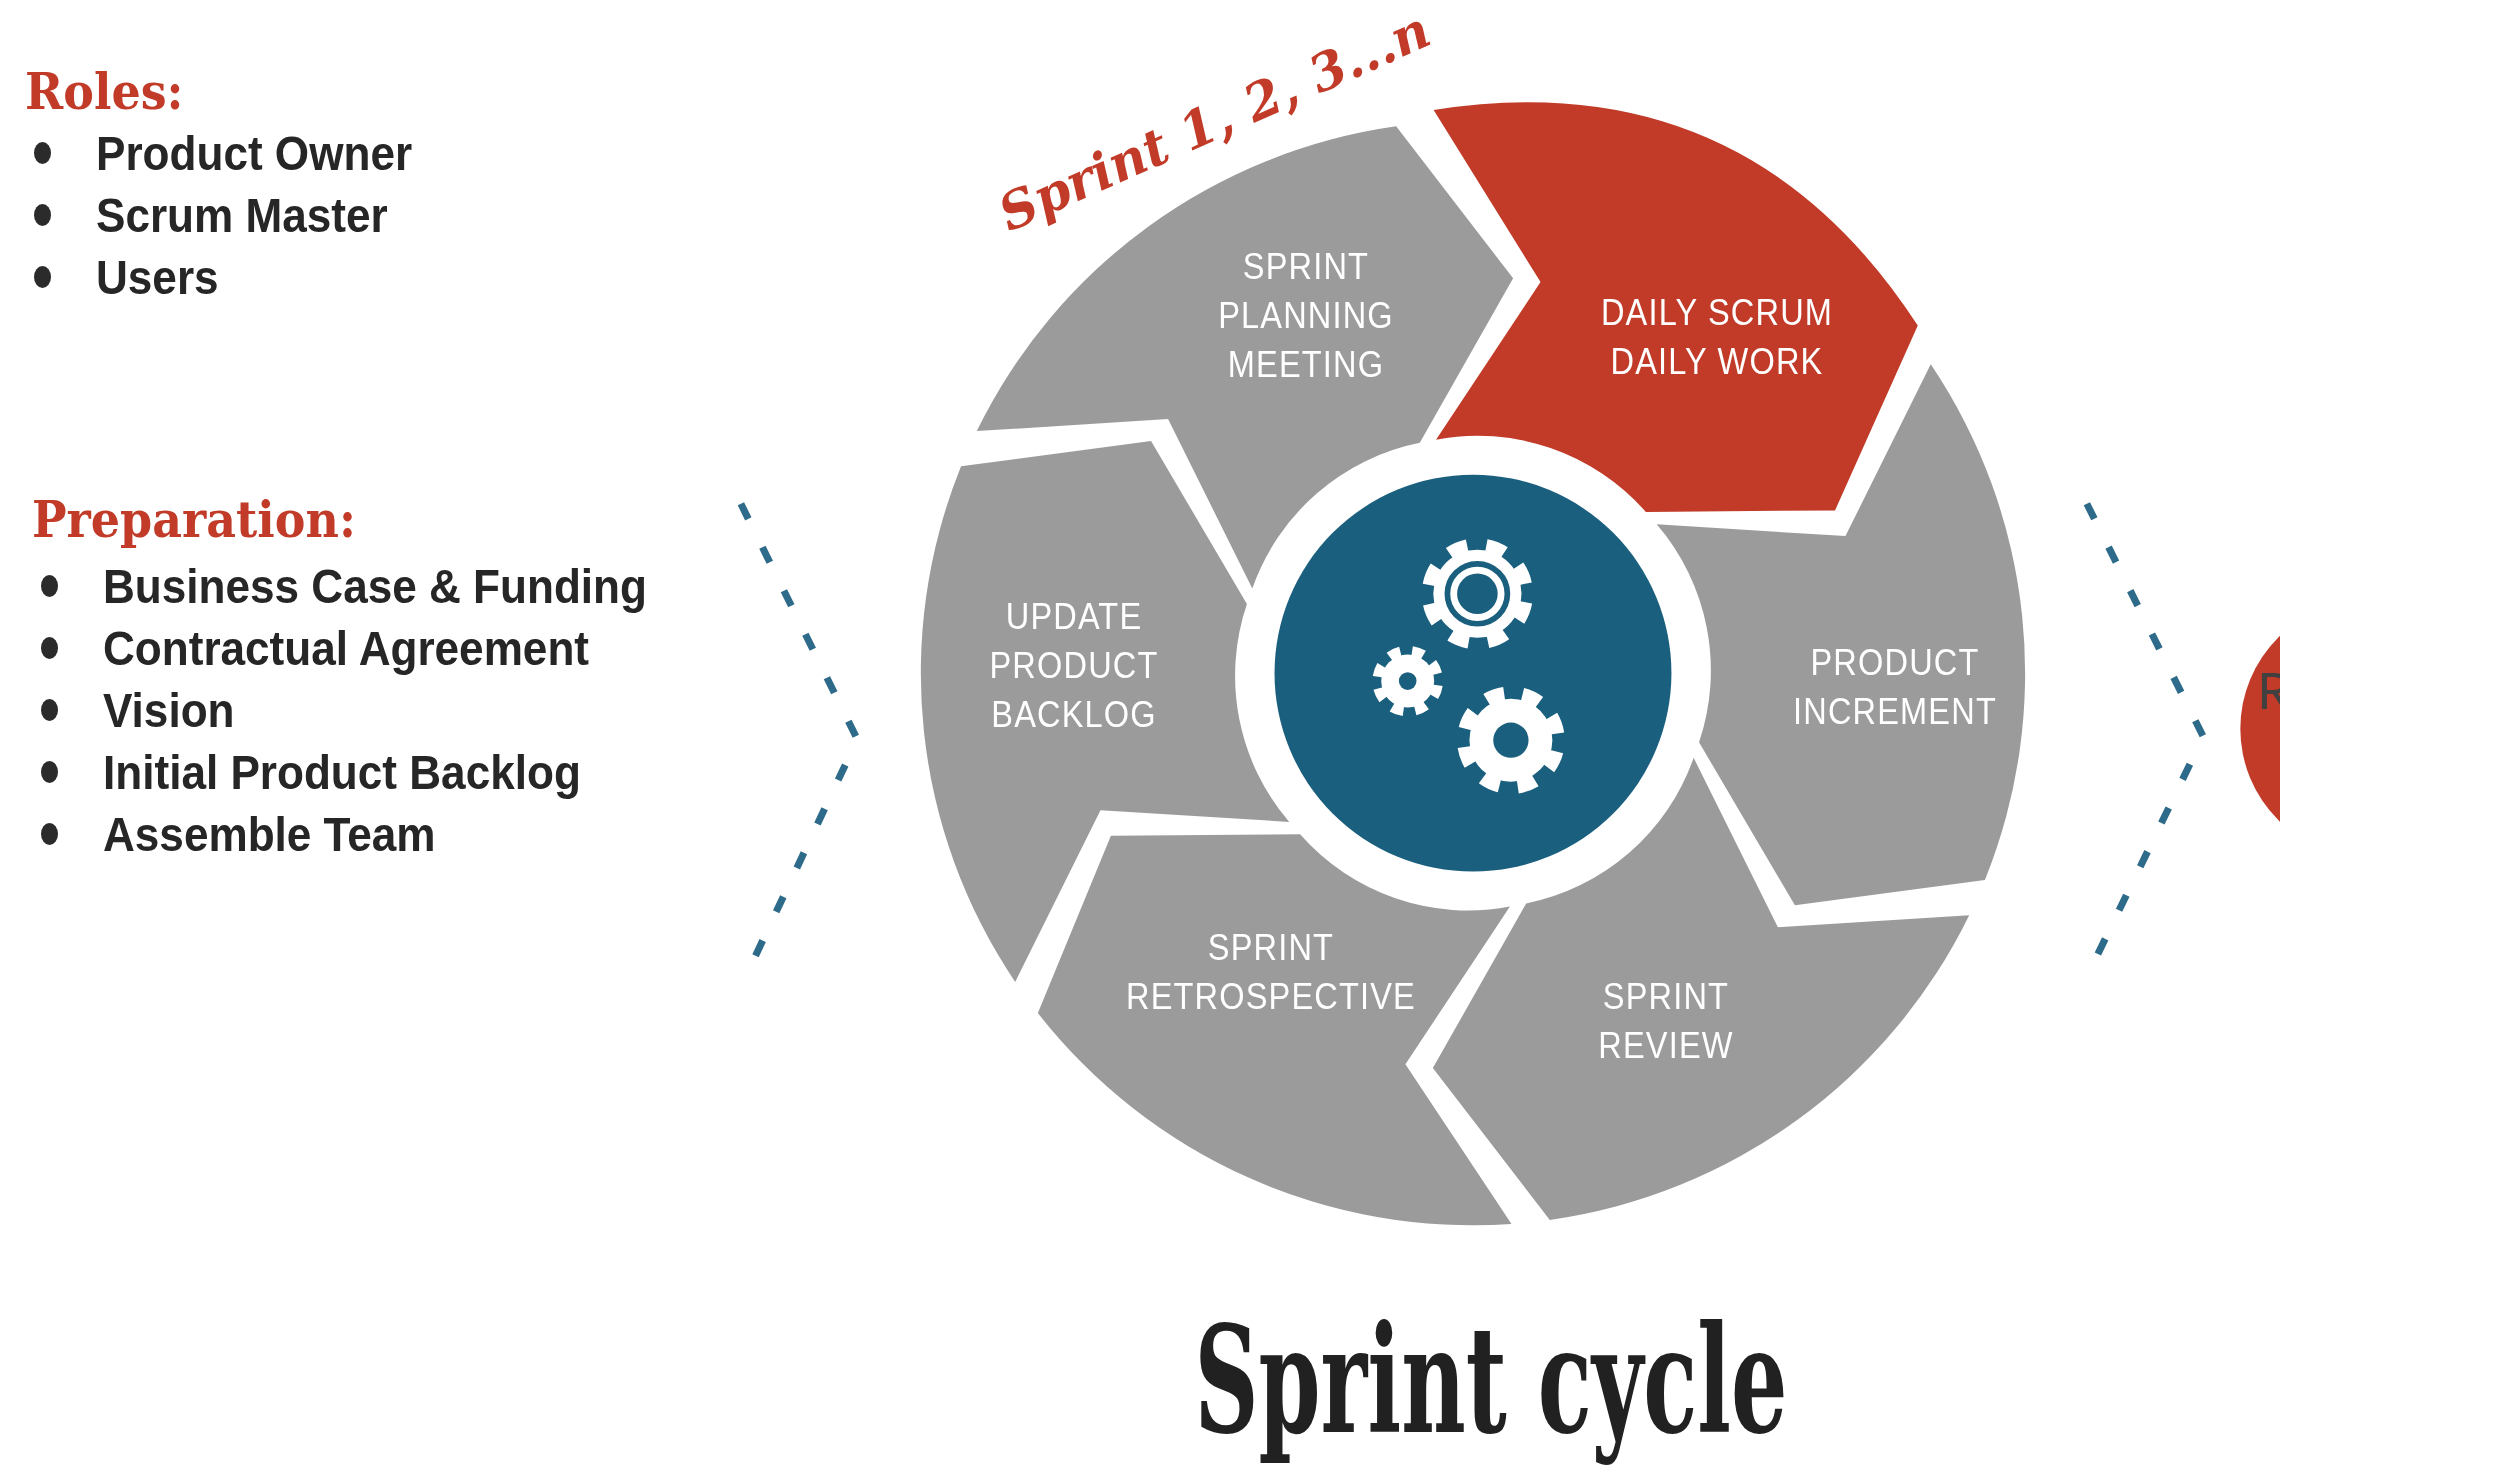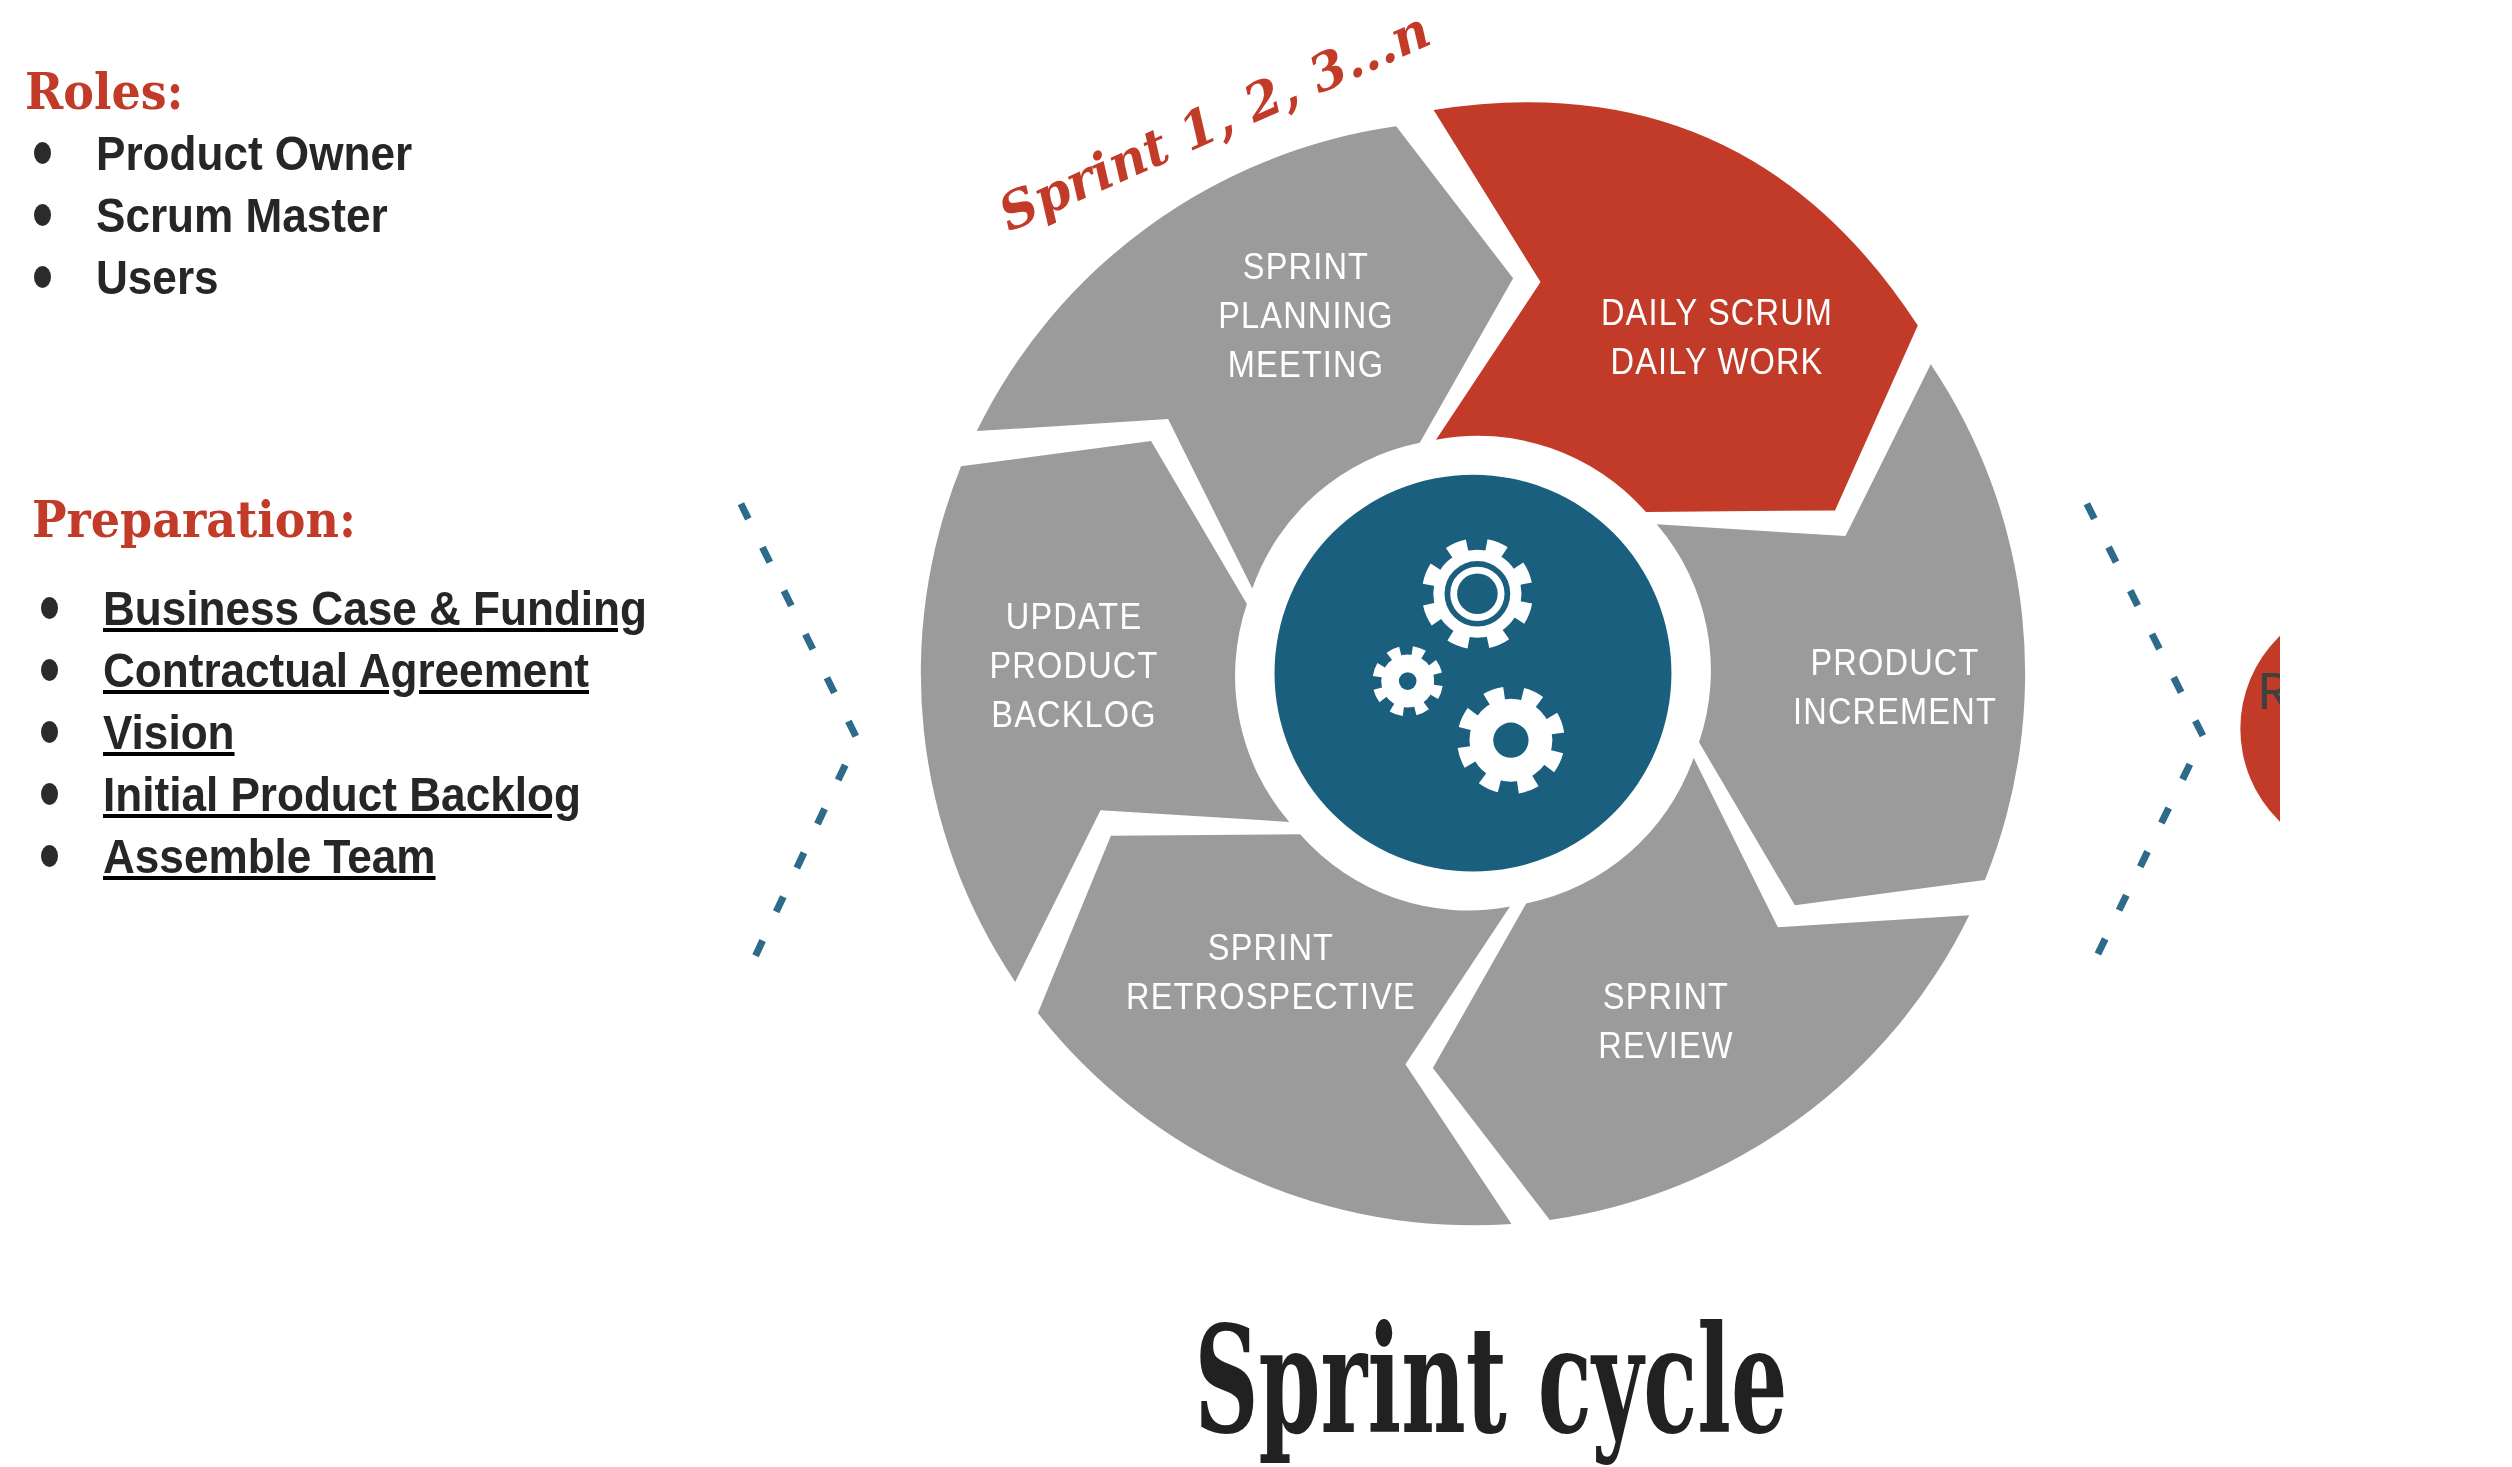--- a/index.html
+++ b/index.html
@@ -45,21 +45,21 @@
         </li>
       <li>
           <span class="bullet"></span>
           <span class="li-text">Users</span>
         </li>
     </ul>
   </div>
 
   <div class="list-block" style="left:32px;top:490px;">
     <div class="list-heading" style="color:#c13b28;">Preparation:</div>
-    <ul class="list" style="margin-top:28px;text-decoration:underline;">
+    <ul class="list" style="margin-top:6px;">
       <li>
           <span class="bullet"></span>
           <span class="li-text">Business Case &amp; Funding</span>
         </li>
       <li>
           <span class="bullet"></span>
           <span class="li-text">Contractual Agreement</span>
         </li>
       <li>
           <span class="bullet"></span>

